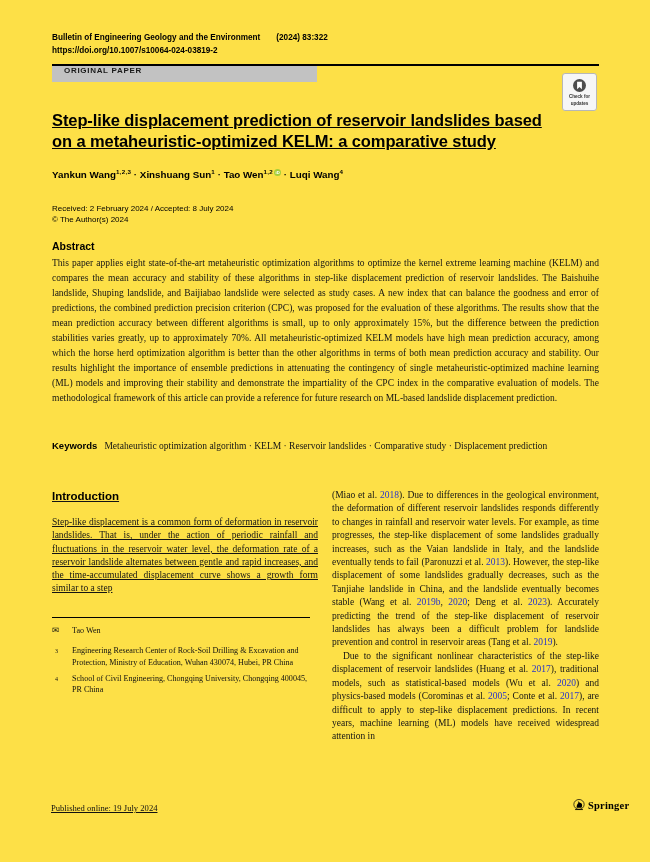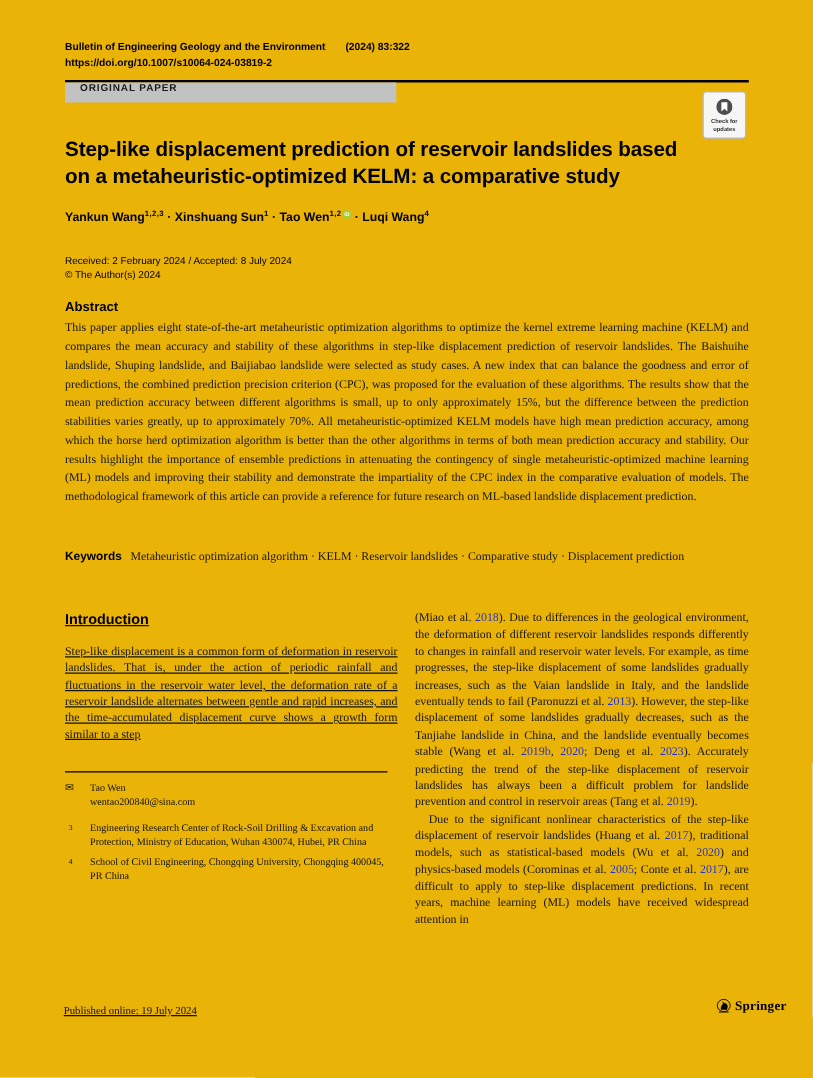--- a/index.html
+++ b/index.html
@@ -1,18 +1,18 @@
 <!DOCTYPE html>
 <html><head>
 <meta charset="utf-8">
 <style>
   html,body { margin:0; padding:0; background:#e9e9e9; }
   #page {
     position:relative; width:650px; height:862px; margin:0 auto;
-    background:#eab308; overflow:hidden;
+    background:#fde047; overflow:hidden;
     font-family:"Liberation Serif", serif; color:#141414;
   }
 
   
   .hdr-row { position:absolute; left:52px; top:33px; display:flex; gap:16px;
              font:600 8.2px "Liberation Sans", sans-serif; color:#000; }
   .doi-line { position:absolute; left:52px; top:46px;
               font:600 8.2px "Liberation Sans", sans-serif; color:#000; }
   .top-rule { position:absolute; left:52px; width:547px; top:64px;
               border-top:2px solid #000; }
@@ -23,21 +23,21 @@
 
   .check-badge { position:absolute; left:562px; top:73px; width:33px; height:36px;
               border:1px solid #b7b7b7; border-radius:3px; background:#f6f6f6;
               display:flex; flex-direction:column; align-items:center; justify-content:center;
               gap:2px; cursor:pointer; text-decoration:none; }
   .cb-txt { font:600 4.6px "Liberation Sans", sans-serif; line-height:5px; color:#333; }
 
   
   .title { position:absolute; left:52px; top:110px; width:547px; margin:0;
            font:bold 16.5px "Liberation Sans", sans-serif; line-height:21px;
-           color:#000; white-space:pre-line; letter-spacing:-.1px; }
+           color:#000; white-space:pre-line; letter-spacing:-.1px;text-decoration:underline; }
   .authors { position:absolute; left:52px; top:168px; width:547px;
              font:bold 9.8px "Liberation Sans", sans-serif; color:#000; }
   .asup { font-size:6.2px; vertical-align:4px; letter-spacing:.3px; }
   .auth-sep { font-weight:bold; }
   .orcid { display:inline-block; width:7px; height:7px; border-radius:50%;
            background:#a6ce39; color:#fff; font:bold 4.2px "Liberation Sans", sans-serif;
            line-height:7px; text-align:center; vertical-align:4px; margin-left:1px; }
 
   .received { position:absolute; left:52px; top:203px;
               font:400 8px "Liberation Sans", sans-serif; line-height:11px; color:#000; }
@@ -121,21 +121,20 @@
   <section class="intro">
     <h2>Introduction</h2>
     <p>Step-like displacement is a common form of deformation in reservoir landslides. That is, under the action of periodic rainfall and fluctuations in the reservoir water level, the deformation rate of a reservoir landslide alternates between gentle and rapid increases, and the time-accumulated displacement curve shows a growth form similar to a step</p>
   </section>
 
   <aside class="footnotes">
     <div class="corr">
       <span class="env">✉</span>
       <span>
         <span style="display:block">Tao Wen</span>
-        <span style="display:block">wentao200840@sina.com</span>
       </span>
     </div>
     <div>
         <div class="aff">
           <span class="aff-m">3</span>
           <span class="aff-t">Engineering Research Center of Rock-Soil Drilling &amp; Excavation and Protection, Ministry of Education, Wuhan 430074, Hubei, PR China</span>
         </div>
         <div class="aff">
           <span class="aff-m">4</span>
           <span class="aff-t">School of Civil Engineering, Chongqing University, Chongqing 400045, PR China</span>

